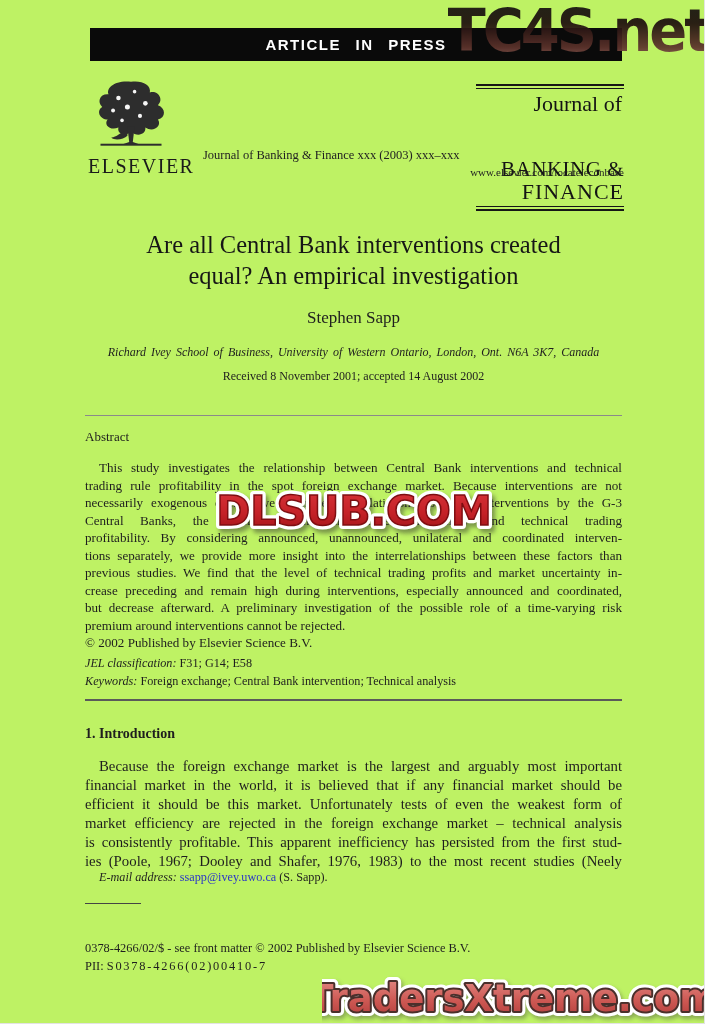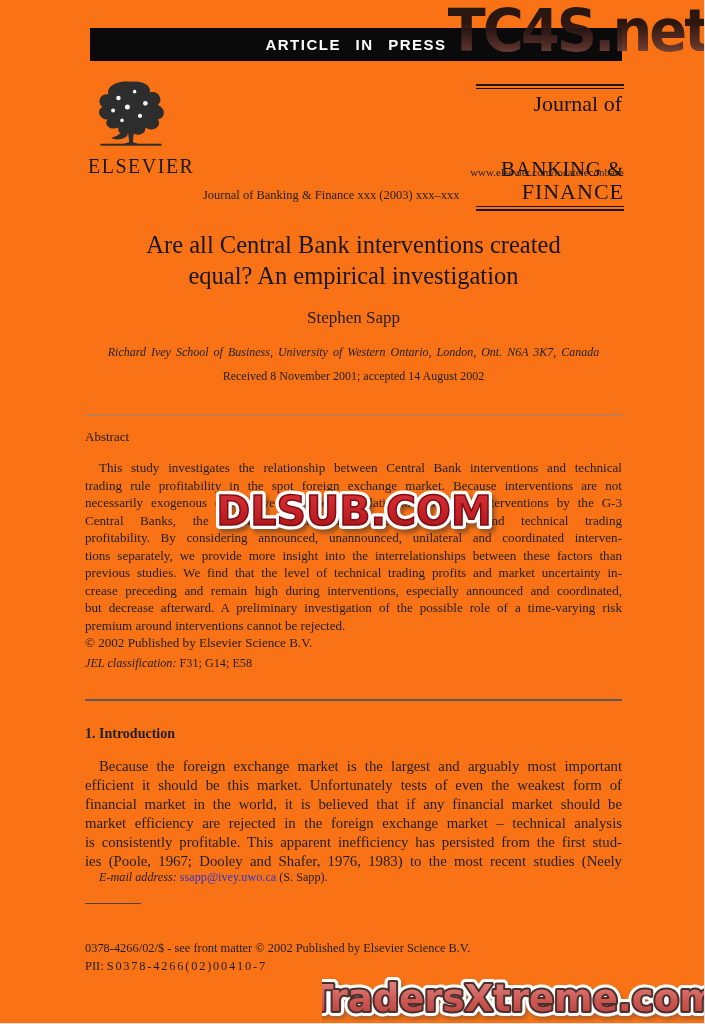--- a/index.html
+++ b/index.html
@@ -2,21 +2,21 @@
 <html><head>
 <meta charset="utf-8">
 <style>
   * { margin: 0; padding: 0; box-sizing: border-box; }
   html, body { background: #888; }
   .page {
     position: relative;
     width: 705px;
     height: 1024px;
     margin: 0 auto;
-    background: #f97316;
+    background: #bef264;
     color: #1e1e1e;
     font-family: "Liberation Serif", serif;
     overflow: hidden;
     border-right: 1px solid #e3e3e3;
     border-bottom: 1px solid #e3e3e3;
   }
   .abs { position: absolute; }
 
   
   .banner {
@@ -48,21 +48,21 @@
     color: transparent;
     opacity: 0.93;
   }
 
   
   .logo { left: 88px; top: 80px; width: 86px; text-align: center; }
   .logo-label {
     font-family: "Liberation Serif", serif;
     font-size: 20px; letter-spacing: 1.5px; color: #1a1a1a; margin-top: 1px;
   }
-  .citation { left: 203px; top: 148px; font-size: 12.5px; color: #222; margin-top: 40px; }
+  .citation { left: 203px; top: 148px; font-size: 12.5px; color: #222; }
 
   
   .masthead { top: 84px; right: 80px; width: 148px; text-align: right; color: #141414; }
   .rule-double { border-top: 2px solid #161616; border-bottom: 1px solid #161616; height: 5px; }
   .rule-double-b { border-top: 1px solid #161616; border-bottom: 2px solid #161616; height: 5px; }
   .mh1 { font-size: 22px; line-height: 23px; padding-top: 3px; padding-right: 2px; }
   .mh2 { font-size: 21px; line-height: 22px; letter-spacing: 0.5px; margin-top: 43px; }
   .mh3 { font-size: 22px; line-height: 23px; letter-spacing: 1px; padding-bottom: 3px; }
   .website { top: 166px; right: 80px; font-size: 11px; color: #222; margin-left: 47px; }
 
@@ -164,29 +164,30 @@
     <div class="ln jline">tions separately, we provide more insight into the interrelationships between these factors than</div>
     <div class="ln jline">previous studies. We find that the level of technical trading profits and market uncertainty in-</div>
     <div class="ln jline">crease preceding and remain high during interventions, especially announced and coordinated,</div>
     <div class="ln jline">but decrease afterward. A preliminary investigation of the possible role of a time-varying risk</div>
     <div class="ln jleft">premium around interventions cannot be rejected.</div>
     <div class="ln jleft">© 2002 Published by Elsevier Science B.V.</div>
   </div>
 
   <div class="abs class-block">
     <div class="ln"><span class="ital">JEL classification:</span><span> F31; G14; E58</span></div>
+    <div class="ln"><span class="ital">Keywords:</span><span> Foreign exchange; Central Bank intervention; Technical analysis</span></div>
   </div>
 
   <div class="abs hrule2" style="top:699px;"></div>
 
   <div class="abs intro-head">1. Introduction</div>
   <div class="abs intro-body">
     <div class="ln jline indent">Because the foreign exchange market is the largest and arguably most important</div>
+    <div class="ln jline">financial market in the world, it is believed that if any financial market should be</div>
     <div class="ln jline">efficient it should be this market. Unfortunately tests of even the weakest form of</div>
-    <div class="ln jline">financial market in the world, it is believed that if any financial market should be</div>
     <div class="ln jline">market efficiency are rejected in the foreign exchange market – technical analysis</div>
     <div class="ln jline">is consistently profitable. This apparent inefficiency has persisted from the first stud-</div>
     <div class="ln jline">ies (Poole, 1967; Dooley and Shafer, 1976, 1983) to the most recent studies (Neely</div>
   </div>
 
   <div class="abs foot-rule"></div>
   <div class="abs footnote">
     <span class="ital">E-mail address:</span><a href="#" class="email-link"> ssapp@ivey.uwo.ca </a><span>(S. Sapp).</span>
   </div>
 

